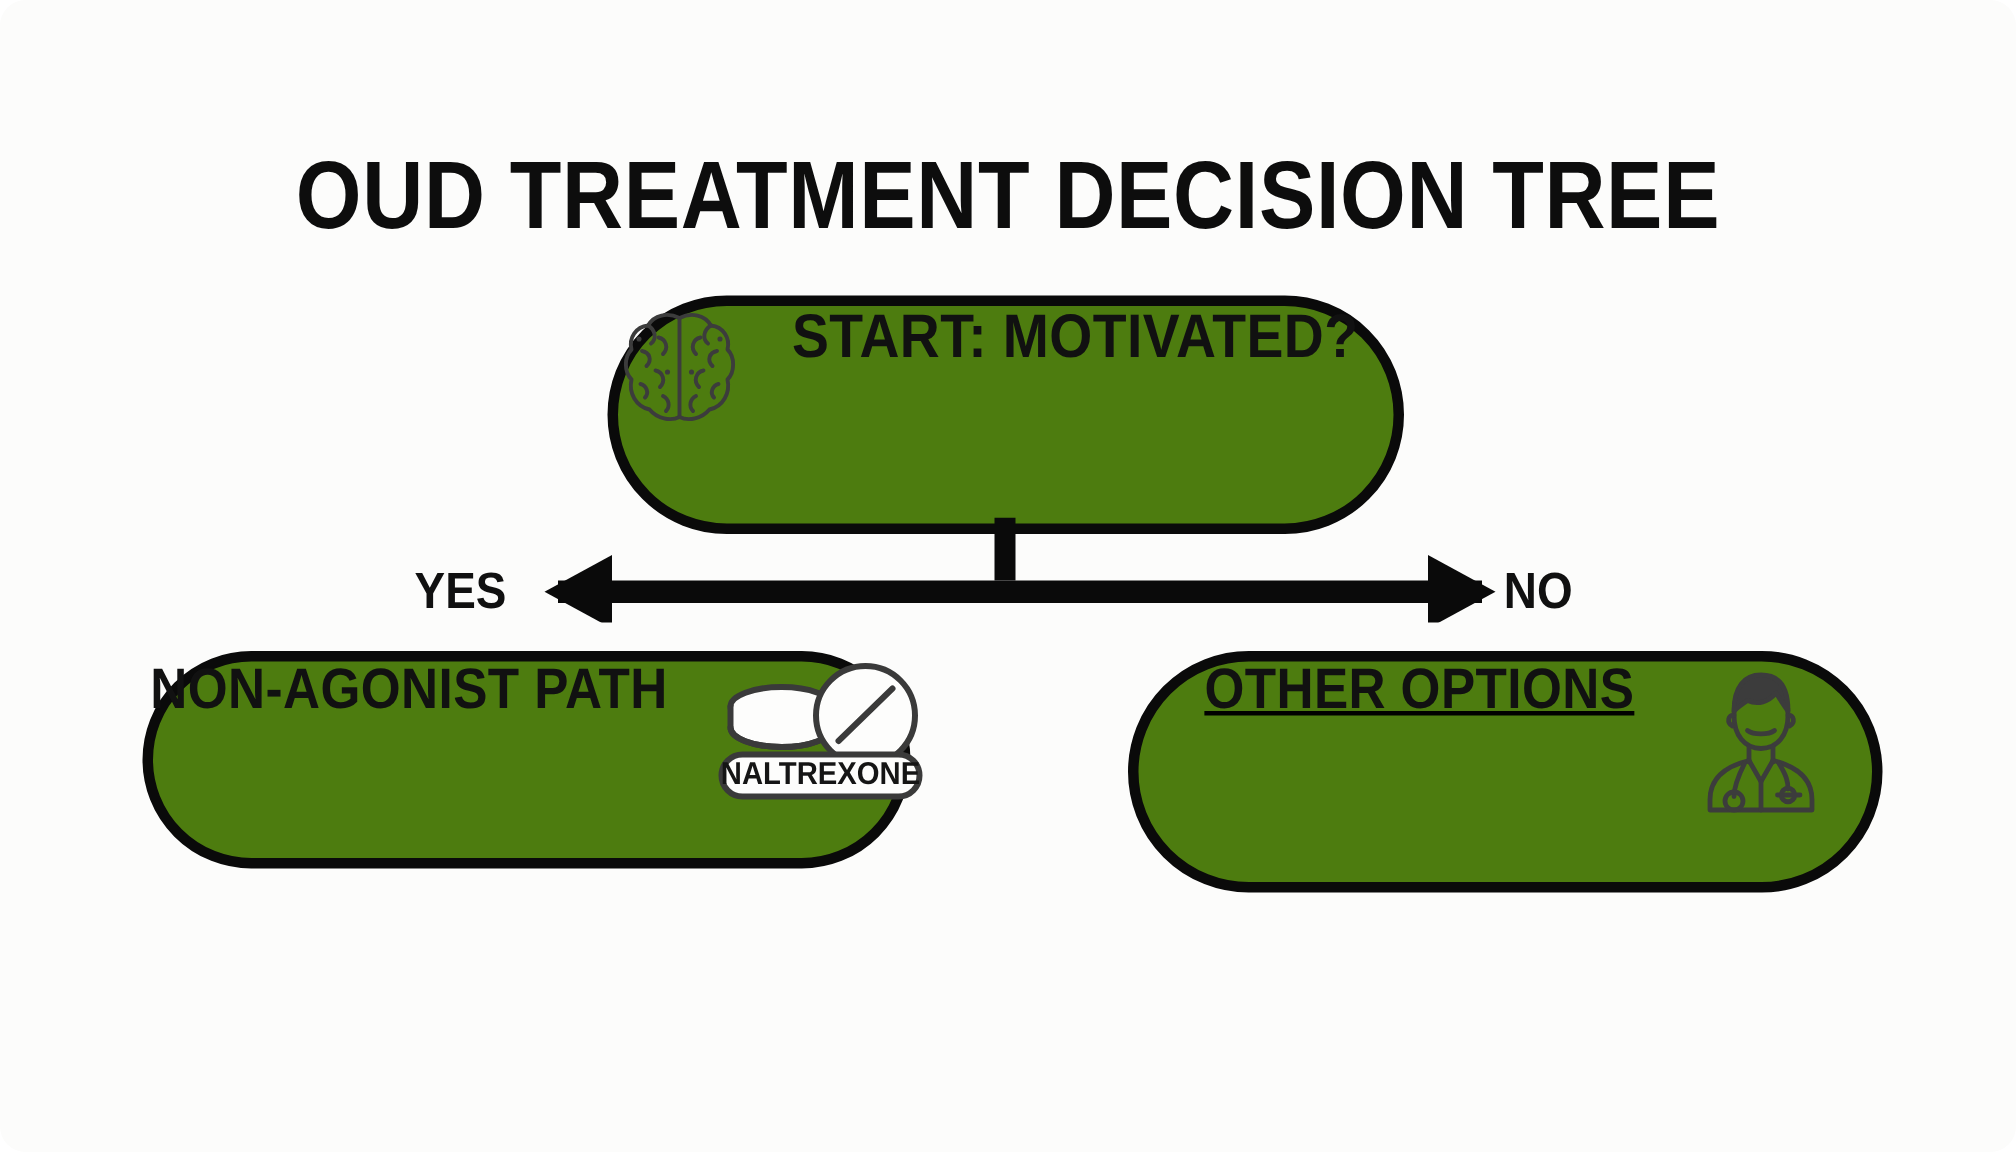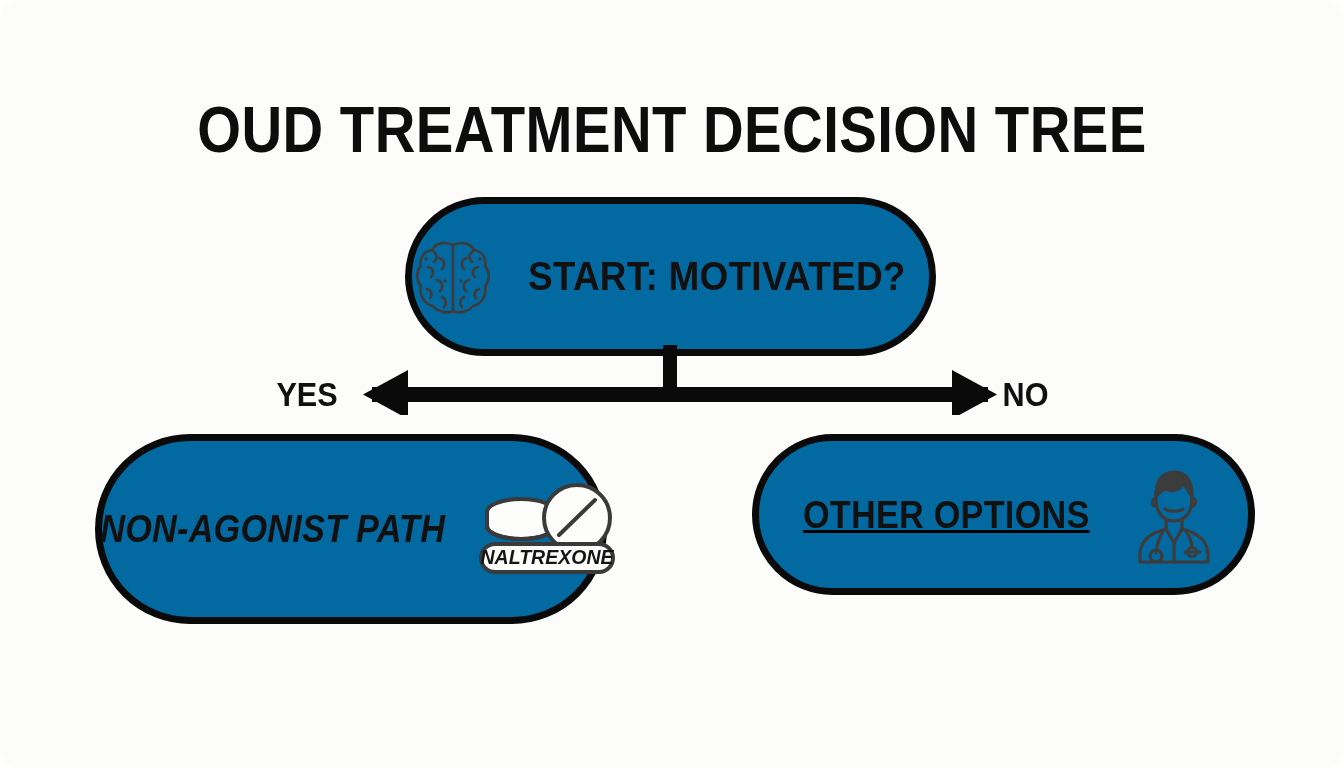--- a/index.html
+++ b/index.html
@@ -33,25 +33,24 @@
     color: #0d0d0d;
     transform: scaleX(0.88);
     transform-origin: center top;
     white-space: nowrap;
   }
 
   
   .node {
     position: absolute;
     box-sizing: border-box;
-    background: #0369a1;
+    background: #4d7c0f;
     border: 7px solid #0a0a0a;
     border-radius: 999px;
     display: flex;
-    align-items: center;
     justify-content: center;
   }
   .node-label {
     font-family: "Liberation Sans Narrow", "Liberation Sans", sans-serif;
     font-weight: bold;
     color: #111111;
     white-space: nowrap;
     transform: scaleX(0.90);
     letter-spacing: 0.3px;
   }
@@ -62,23 +61,22 @@
     width: 531px;
     height: 159px;
     gap: 16px;
   }
   #node-start .node-label { font-size: 41px; line-height: 41px; }
 
   #node-left {
     left: 95px;
     top: 434px;
     width: 512px;
-    height: 190px;
+    height: 145px;
     gap: 8px;
-    font-style: italic;
   }
   #node-left .node-label { font-size: 38px; line-height: 38px; }
 
   #node-right {
     left: 752px;
     top: 434px;
     width: 503px;
     height: 161px;
     gap: 22px;
     text-decoration: underline;

